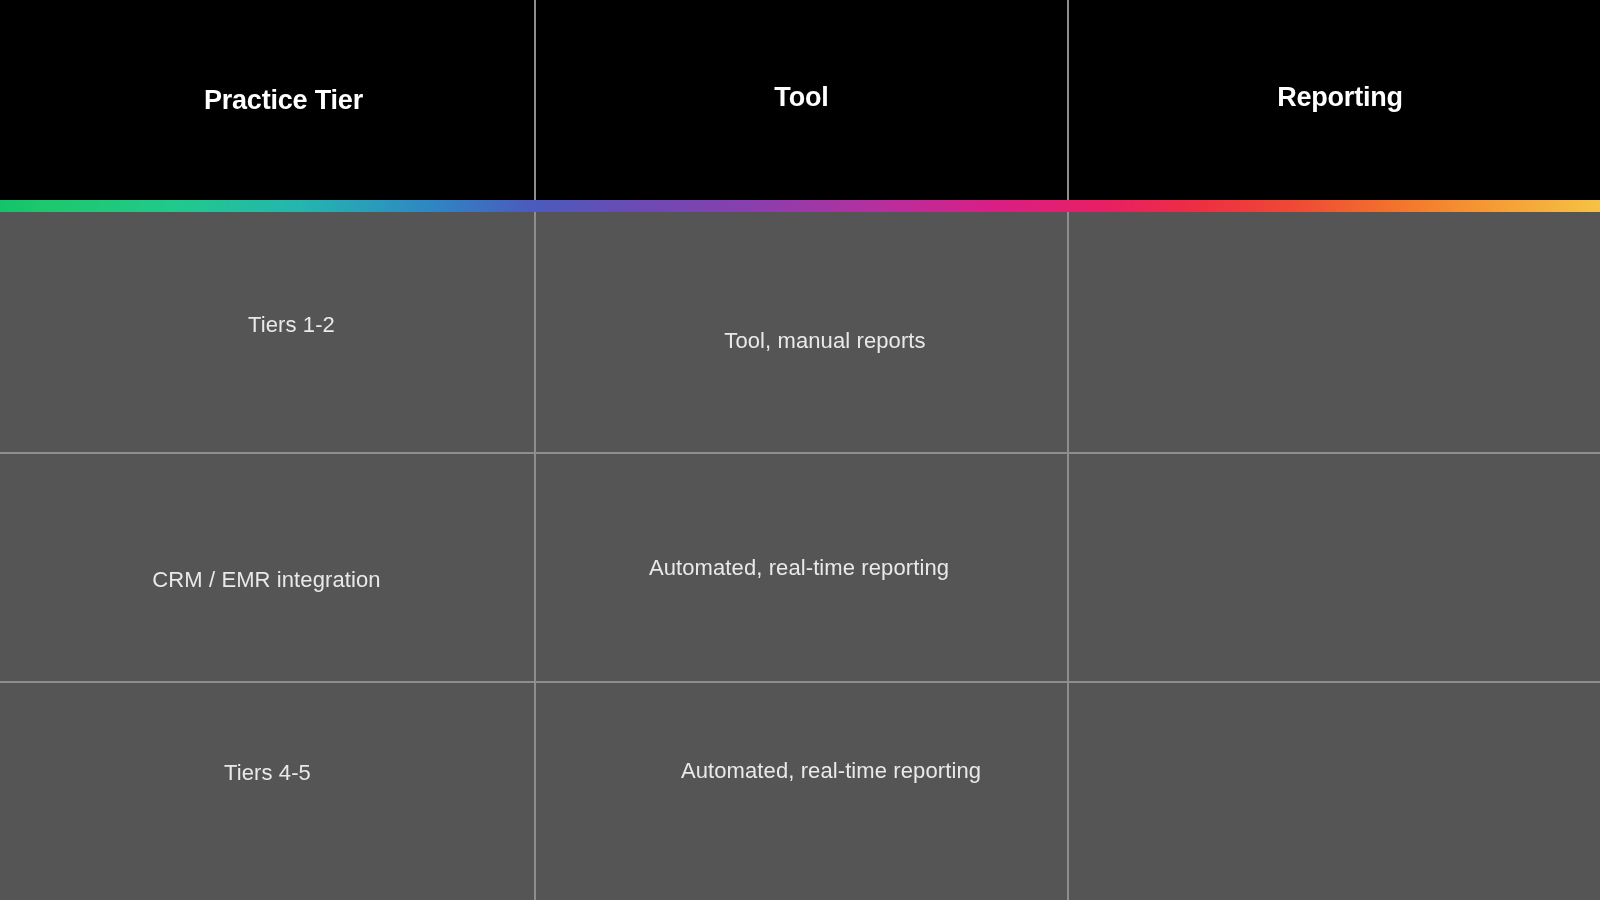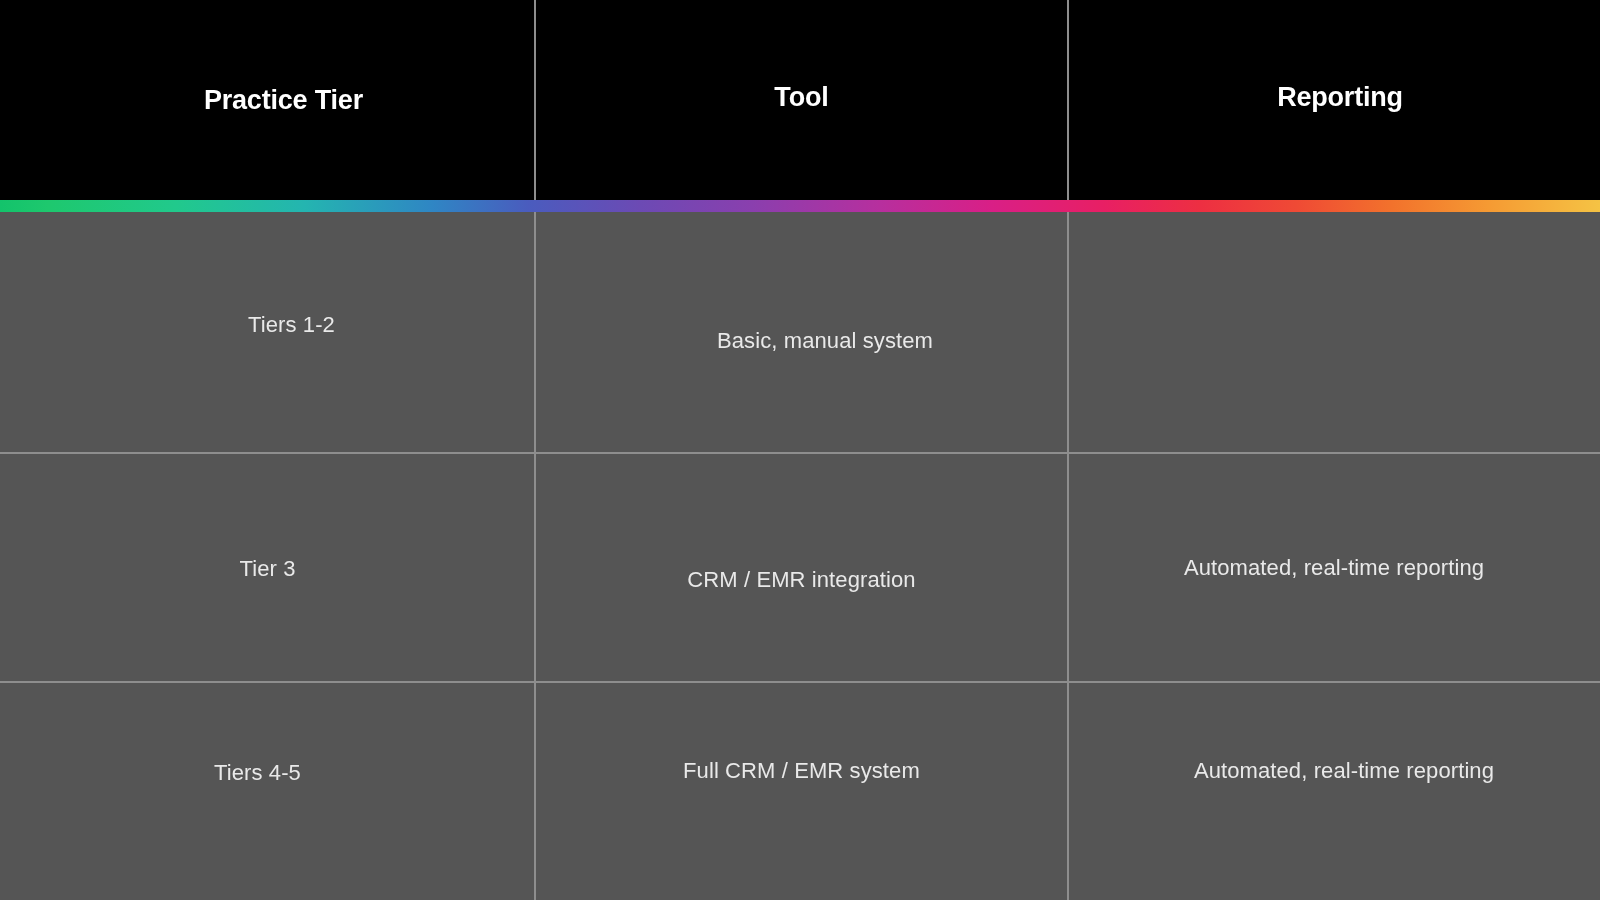--- a/index.html
+++ b/index.html
@@ -198,42 +198,36 @@
 
   <div class="gradient-bar"></div>
 
   <div class="body-grid">
 
     <div class="row r1">
       <div class="cell col-1">
         <span class="ctext">Tiers 1-2</span>
       </div>
       <div class="cell col-3">
-        <span class="ctext">Basic, manual system</span>
+        <span class="ctext">Tool, manual reports</span>
       </div>
     </div>
 
     <div class="row r2">
-      <div class="cell col-1">
-        <span class="ctext">Tier 3</span>
-      </div>
       <div class="cell col-2">
         <span class="ctext">CRM / EMR integration</span>
       </div>
       <div class="cell col-3">
         <span class="ctext">Automated, real-time reporting</span>
       </div>
     </div>
 
     <div class="row r3">
       <div class="cell col-1">
         <span class="ctext">Tiers 4-5</span>
-      </div>
-      <div class="cell col-2">
-        <span class="ctext">Full CRM / EMR system</span>
       </div>
       <div class="cell col-3">
         <span class="ctext">Automated, real-time reporting</span>
       </div>
     </div>
 
     <div class="vline v1"></div>
     <div class="vline v2"></div>
     <div class="hline h1"></div>
     <div class="hline h2"></div>

